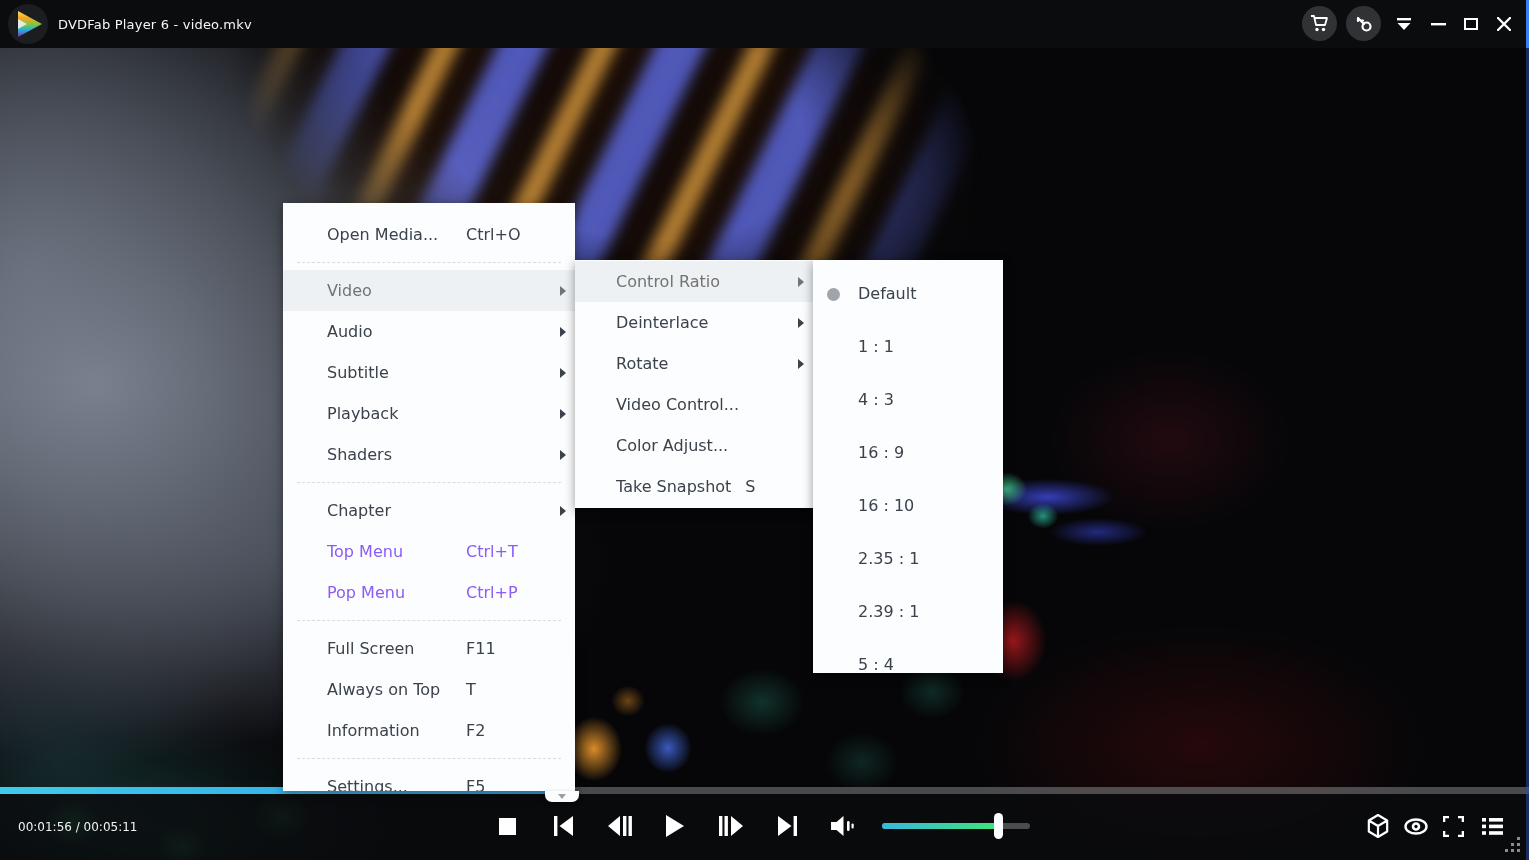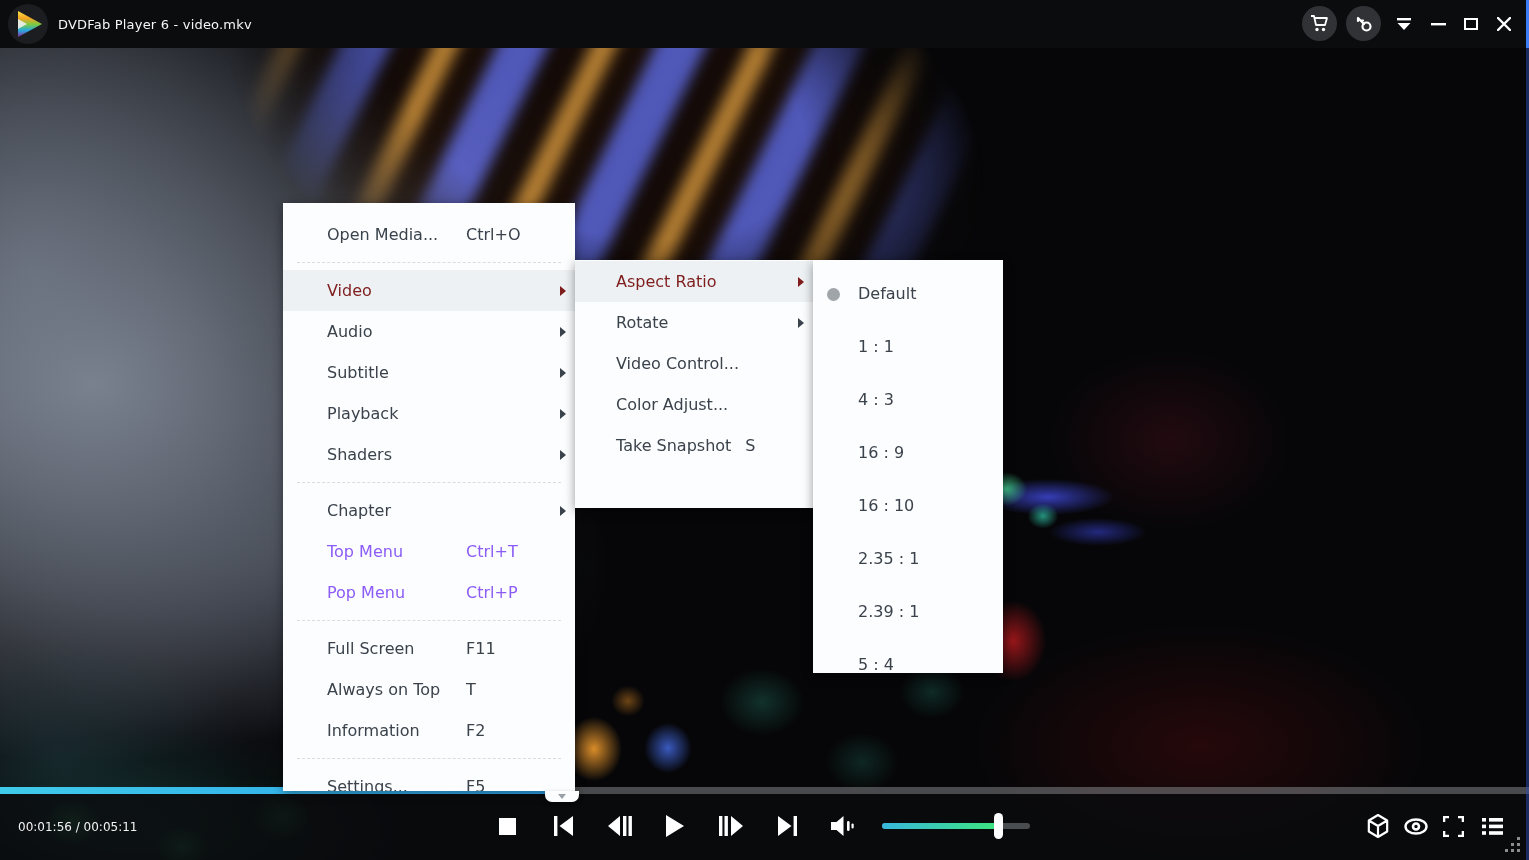--- a/index.html
+++ b/index.html
@@ -65,21 +65,21 @@
   .menu{position:absolute;background:#fcfdfe;box-shadow:0 3px 10px rgba(0,0,0,.4);z-index:40;overflow:hidden;}
   .menu-main{left:283px;top:203px;width:292px;height:588px;padding-top:11px;}
   .menu-video{left:575px;top:260px;width:238px;height:248px;padding-top:1px;}
   .menu-aspect{left:813px;top:260px;width:190px;height:413px;padding-top:1px;}
   .mi{position:relative;height:41px;display:flex;align-items:center;
     padding-left:44px;color:#3a424b;font-size:16px;cursor:pointer;white-space:nowrap;}
   .menu-video .mi{padding-left:41px;}
   .menu-aspect .mi{padding-left:45px;margin-top:12px;}
   .mi .sc{position:absolute;left:183px;}
   .mi .sc-inline{margin-left:14px;}
-  .mi.hl{background:#edf1f4;color:#7f1d1d;text-align:center;}
+  .mi.hl{background:#edf1f4;color:#737373;text-align:center;}
   .mi.disabled{color:#8b5cf6;cursor:default;}
   .msep{position:relative;height:15px;}
   .msep::after{content:"";position:absolute;left:14px;right:14px;top:7px;border-top:1px dashed #d9dde0;}
   .caret{position:absolute;right:9px;top:50%;margin-top:-5px;width:0;height:0;
     border-left:6px solid currentColor;border-top:5px solid transparent;border-bottom:5px solid transparent;}
   .radio-dot{position:absolute;left:14px;top:50%;margin-top:-6px;width:13px;height:13px;border-radius:50%;background:#a0a5aa;}
   .menu-scroll-tab{position:absolute;left:545px;top:791px;width:34px;height:11px;background:#fcfdfe;
     border-radius:0 0 7px 7px;z-index:41;display:flex;align-items:center;justify-content:center;cursor:pointer;
     box-shadow:0 2px 5px rgba(0,0,0,.3);}
   .menu-scroll-tab .dn{width:0;height:0;border-top:5px solid #9aa0a6;border-left:4px solid transparent;border-right:4px solid transparent;}
@@ -305,21 +305,25 @@
       <span>Settings...</span>
       <span class="sc">F5</span>
     </div>
   </div>
   <div class="menu-scroll-tab">
     <span class="dn"></span>
   </div>
 
   <div class="menu menu-video">
     <div class="mi hl">
-      <span>Aspect Ratio</span>
+      <span>Control Ratio</span>
+      <span class="caret"></span>
+    </div>
+    <div class="mi">
+      <span>Deinterlace</span>
       <span class="caret"></span>
     </div>
     <div class="mi">
       <span>Rotate</span>
       <span class="caret"></span>
     </div>
     <div class="mi">
       <span>Video Control...</span>
     </div>
     <div class="mi">

